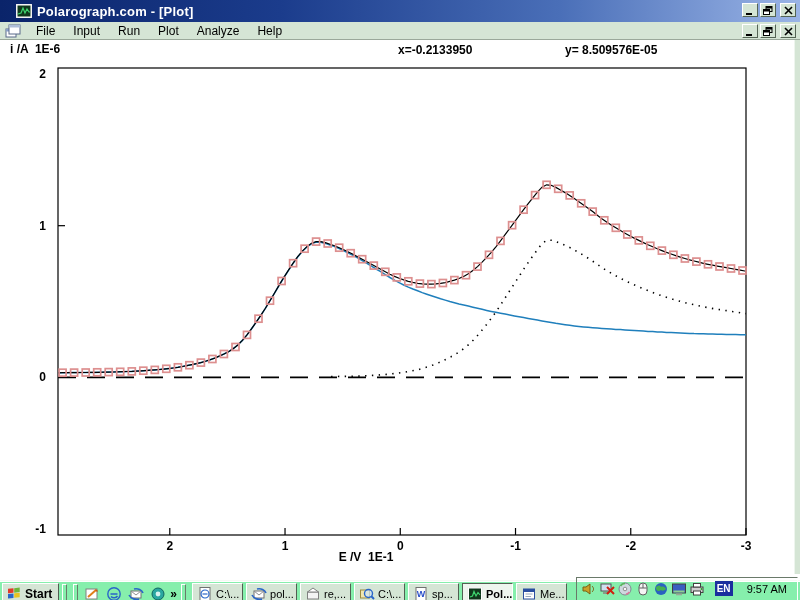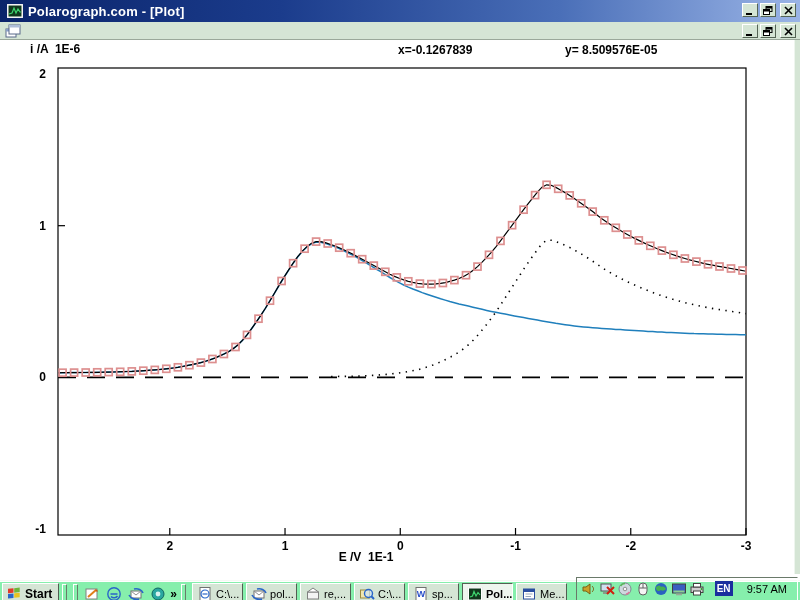--- a/index.html
+++ b/index.html
@@ -1,42 +1,42 @@
 <!DOCTYPE html>
 <html><head>
 <meta charset="utf-8">
 <style>
   html,body{margin:0;padding:0;width:800px;height:600px;overflow:hidden;
     font-family:"Liberation Sans",sans-serif;-webkit-font-smoothing:none;}
   .screen{position:relative;width:800px;height:600px;background:#ffffff;}
   
   .titlebar{position:absolute;left:0;top:0;width:800px;height:22px;
     background:linear-gradient(90deg,#0a246a 0%,#1b3c8c 35%,#4a6fb8 70%,#9ab4e6 100%);
-    display:flex;align-items:center;padding-left:7px;box-sizing:border-box;}
+    display:flex;align-items:center;padding-left:16px;box-sizing:border-box;}
   .titlebar .title{color:#ffffff;font-weight:bold;font-size:13px;margin-left:5px;
     letter-spacing:0.2px;white-space:nowrap;}
   .app-icon16{width:16px;height:16px;display:inline-block;flex:0 0 16px;}
   .winbtns{position:absolute;right:4px;top:3px;display:flex;gap:2px;}
   .wbtn{width:16px;height:14px;background:#d5e5d5;border:1px solid;
     border-color:#ffffff #546454 #546454 #ffffff;display:flex;align-items:center;
     justify-content:center;padding:0;box-sizing:border-box;}
   .wbtn.close{margin-left:2px;}
   
   .menubar{position:absolute;left:0;top:22px;width:800px;height:18px;background:#d5e5d5;
     display:flex;align-items:center;font-size:12px;color:#000;border-bottom:1px solid #9aa89a;
     box-sizing:border-box;}
   .menubar .mdi-icon{margin:0 6px 0 5px;width:16px;height:14px;}
   .menu-item{padding:1px 9px;cursor:default;}
   .menubar .winbtns{top:2px;}
   
   .client{position:absolute;left:0;top:40px;width:800px;height:534px;background:#ffffff;}
   .frame-right{position:absolute;right:0;top:0;width:5px;height:534px;background:#d5e5d5;
     border-left:1px solid #eef5ee;}
   .lbl{position:absolute;font-size:12px;font-weight:bold;color:#000;white-space:pre;}
-  .y-axis-title{left:10px;top:2px;margin-left:20px;}
+  .y-axis-title{left:10px;top:2px;}
   .readout-x{left:398px;top:3px;}
   .readout-y{left:565px;top:3px;}
   .x-axis-title{left:0;top:510px;width:732px;text-align:center;}
   #plot-svg{position:absolute;left:0;top:0;width:800px;height:534px;}
   #plot-svg text{font-family:"Liberation Sans",sans-serif;font-size:12px;font-weight:bold;}
   
   .taskbar{position:absolute;left:0;top:580px;width:800px;height:26px;background:#86efac;
     border-top:1px solid #f4faf4;box-shadow:inset 0 1px 0 #ffffff;display:flex;
     align-items:center;padding:0 2px;box-sizing:border-box;font-size:11px;}
   .tb-btn{height:21px;background:#d5e5d5;border:1px solid;
@@ -96,20 +96,28 @@
 
   <div class="menubar">
     <span class="mdi-icon">
       <svg width="16" height="14" viewBox="0 0 16 14">
         <rect x="1" y="5" width="10" height="8" fill="#ffffff" stroke="#5a6a8a"></rect>
         <rect x="1" y="5" width="10" height="2.5" fill="#8aa0c8"></rect>
         <rect x="4" y="1" width="11" height="9" fill="#ffffff" stroke="#5a6a8a"></rect>
         <rect x="4" y="1" width="11" height="2.5" fill="#aebed8"></rect>
       </svg>
     </span>
+    <div id="menu-items" style="display:flex">
+        <span class="menu-item">File</span>
+        <span class="menu-item">Input</span>
+        <span class="menu-item">Run</span>
+        <span class="menu-item">Plot</span>
+        <span class="menu-item">Analyze</span>
+        <span class="menu-item">Help</span>
+      </div>
     <span class="winbtns">
       <button class="wbtn" title="Minimize">
         <svg width="10" height="9" viewBox="0 0 10 9">
             <rect x="1" y="7" width="6" height="2" fill="#000"></rect>
           </svg>
       </button>
       <button class="wbtn" title="Restore">
         <svg width="10" height="9" viewBox="0 0 10 9">
             <rect x="3" y="0.5" width="6" height="5" fill="none" stroke="#000"></rect>
             <rect x="3" y="0.5" width="6" height="2" fill="#000"></rect>
@@ -207,21 +215,21 @@
           <rect x="669.9" y="211.3" width="7" height="7" fill="none" stroke="#dd8f8f" stroke-width="1.7"></rect>
           <rect x="681.4" y="215.0" width="7" height="7" fill="none" stroke="#dd8f8f" stroke-width="1.7"></rect>
           <rect x="692.9" y="218.1" width="7" height="7" fill="none" stroke="#dd8f8f" stroke-width="1.7"></rect>
           <rect x="704.5" y="220.8" width="7" height="7" fill="none" stroke="#dd8f8f" stroke-width="1.7"></rect>
           <rect x="716.0" y="223.0" width="7" height="7" fill="none" stroke="#dd8f8f" stroke-width="1.7"></rect>
           <rect x="727.5" y="225.0" width="7" height="7" fill="none" stroke="#dd8f8f" stroke-width="1.7"></rect>
           <rect x="739.0" y="227.0" width="7" height="7" fill="none" stroke="#dd8f8f" stroke-width="1.7"></rect>
         </g>
       </svg>
     <div class="lbl y-axis-title">i /A  1E-6</div>
-    <div class="lbl readout-x">x=-0.1267839</div>
+    <div class="lbl readout-x">x=-0.2133950</div>
     <div class="lbl readout-y">y= 8.509576E-05</div>
     <div class="lbl x-axis-title">E /V  1E-1</div>
     <div class="frame-right"></div>
   </div>
 
   <div class="taskbar">
     <button class="tb-btn start-btn">
       <span class="qlicon">
         <svg width="16" height="15" viewBox="0 0 16 15">
           <g transform="skewY(-6)">

